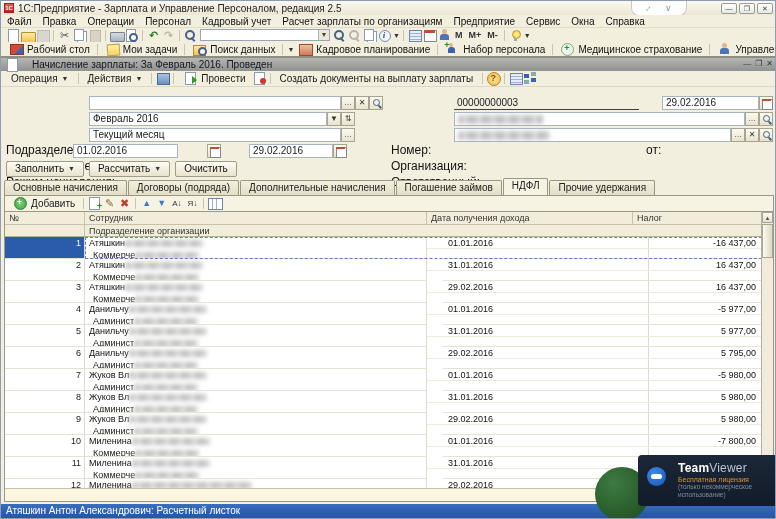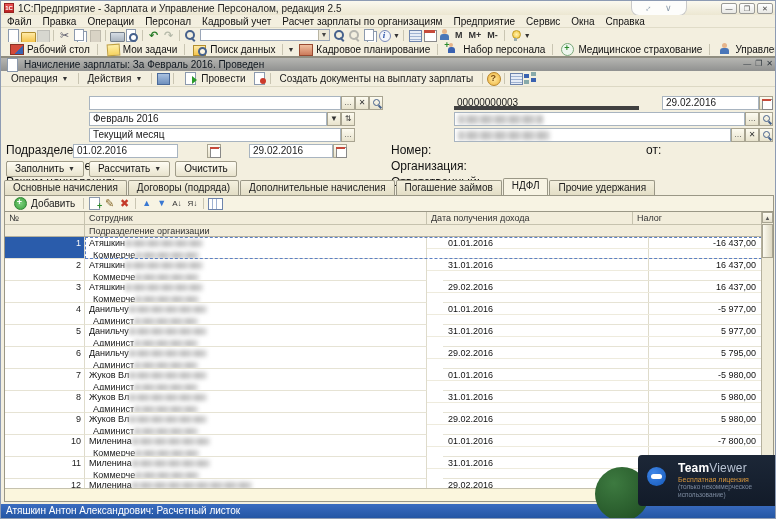--- a/index.html
+++ b/index.html
@@ -82,39 +82,39 @@
   .redo-glyph { color:#2a7d2a; font-weight:bold; }
   .dd { font-size:7px; color:#333; margin-left:1px; }
   .mtxt { font-size:9px; font-weight:bold; color:#333; padding:0 3px; }
 
   
   .combo { width:130px; height:12px; background:#fff; border:1px solid #9aa6b8; display:inline-flex; margin:0 2px; }
   .combo .cdd { margin-left:auto; width:11px; text-align:center; font-size:7px; color:#444; background:#ece8d8; border-left:1px solid #b8b4a2; line-height:10px; }
 
   
   .docbar { position:absolute; left:0; top:57px; width:100%; height:13px; background:linear-gradient(#b6b6b2,#909190); display:flex; align-items:center; padding-left:3px; }
-  .docbar .dtitle { font-size:10px; color:#101820; margin-left:8px; white-space:nowrap; }
+  .docbar .dtitle { font-size:10px; color:#101820; margin-left:16px; white-space:nowrap; }
   .docctl { position:absolute; right:2px; top:1px; display:flex; gap:4px; font-size:8px; color:#30383f; }
 
   .doctb { position:absolute; left:0; top:70px; width:100%; height:16px; display:flex; align-items:center; padding-left:4px; border-bottom:1px solid #dcd8c4; }
   .pbtn { display:flex; align-items:center; gap:3px; padding:1px 5px; font-size:10px; border:1px solid transparent; border-radius:2px; white-space:nowrap; }
 
   
   .formarea { position:absolute; left:0; top:87px; width:100%; height:72px; }
   .flabel { position:absolute; font-size:12px; color:#111; white-space:nowrap;margin-top:45px; }
   .field { position:absolute; height:14px; background:#fff; border:1px solid #a8b4c0; font-size:10px; line-height:12px; padding:0 3px; white-space:nowrap; overflow:hidden; }
   .fbtns { position:absolute; height:14px; display:flex; }
   .fb { width:14px; height:14px; background:linear-gradient(#fdfbf0,#e8e3cd); border:1px solid #a8a491; font-size:8px; line-height:12px; text-align:center; color:#333; }
   .fb.mini-mag { position:relative; }
   .mini-mag::before { content:""; position:absolute; left:3px; top:2px; width:5px; height:5px; border:1.5px solid #46618c; border-radius:50%; }
   .mini-mag::after { content:""; position:absolute; left:9px; top:8px; width:1.5px; height:4px; background:#46618c; transform:rotate(-45deg); }
   .mini-cal { position:relative; }
   .mini-cal::before { content:""; position:absolute; left:2px; top:2px; width:9px; height:9px; background:#fff; border:1px solid #888; }
   .mini-cal::after { content:""; position:absolute; left:2px; top:2px; width:9px; height:2px; background:#c64a3a; }
-  .numfield { position:absolute; height:14px; font-size:10px; line-height:14px; padding:0 3px; border-bottom:4px solid #404040; }
+  .numfield { position:absolute; height:14px; font-size:10px; line-height:14px; padding:0 3px; border-bottom:1px solid #404040; }
   .pixblur { display:inline-block; height:9px; vertical-align:middle; border-radius:1px;
              background:repeating-linear-gradient(90deg,#c6c6c6 0 5px,#d9d9d9 5px 10px,#bdbdbd 10px 14px); filter:blur(2px); }
 
   
   .fillrow { position:absolute; left:0; top:159px; width:100%; height:18px; display:flex; align-items:center; padding-left:5px; gap:5px; }
   .btn { height:16px; background:linear-gradient(#fefcf3,#e8e3cd); border:1px solid #a09c89; border-radius:2px; font-size:10px; padding:0 8px; line-height:14px; color:#111; display:inline-flex; align-items:center; gap:3px; }
 
   
   .tabs { position:absolute; left:3px; top:177px; width:770px; height:17px; display:flex; align-items:flex-end; }
   .tab { height:15px; background:linear-gradient(#f4f0de,#e3dec6); border:1px solid #9a9786; border-bottom:none; border-radius:2px 2px 0 0; font-size:10px; padding:1px 8px 0; margin-right:1px; color:#222; white-space:nowrap; }

